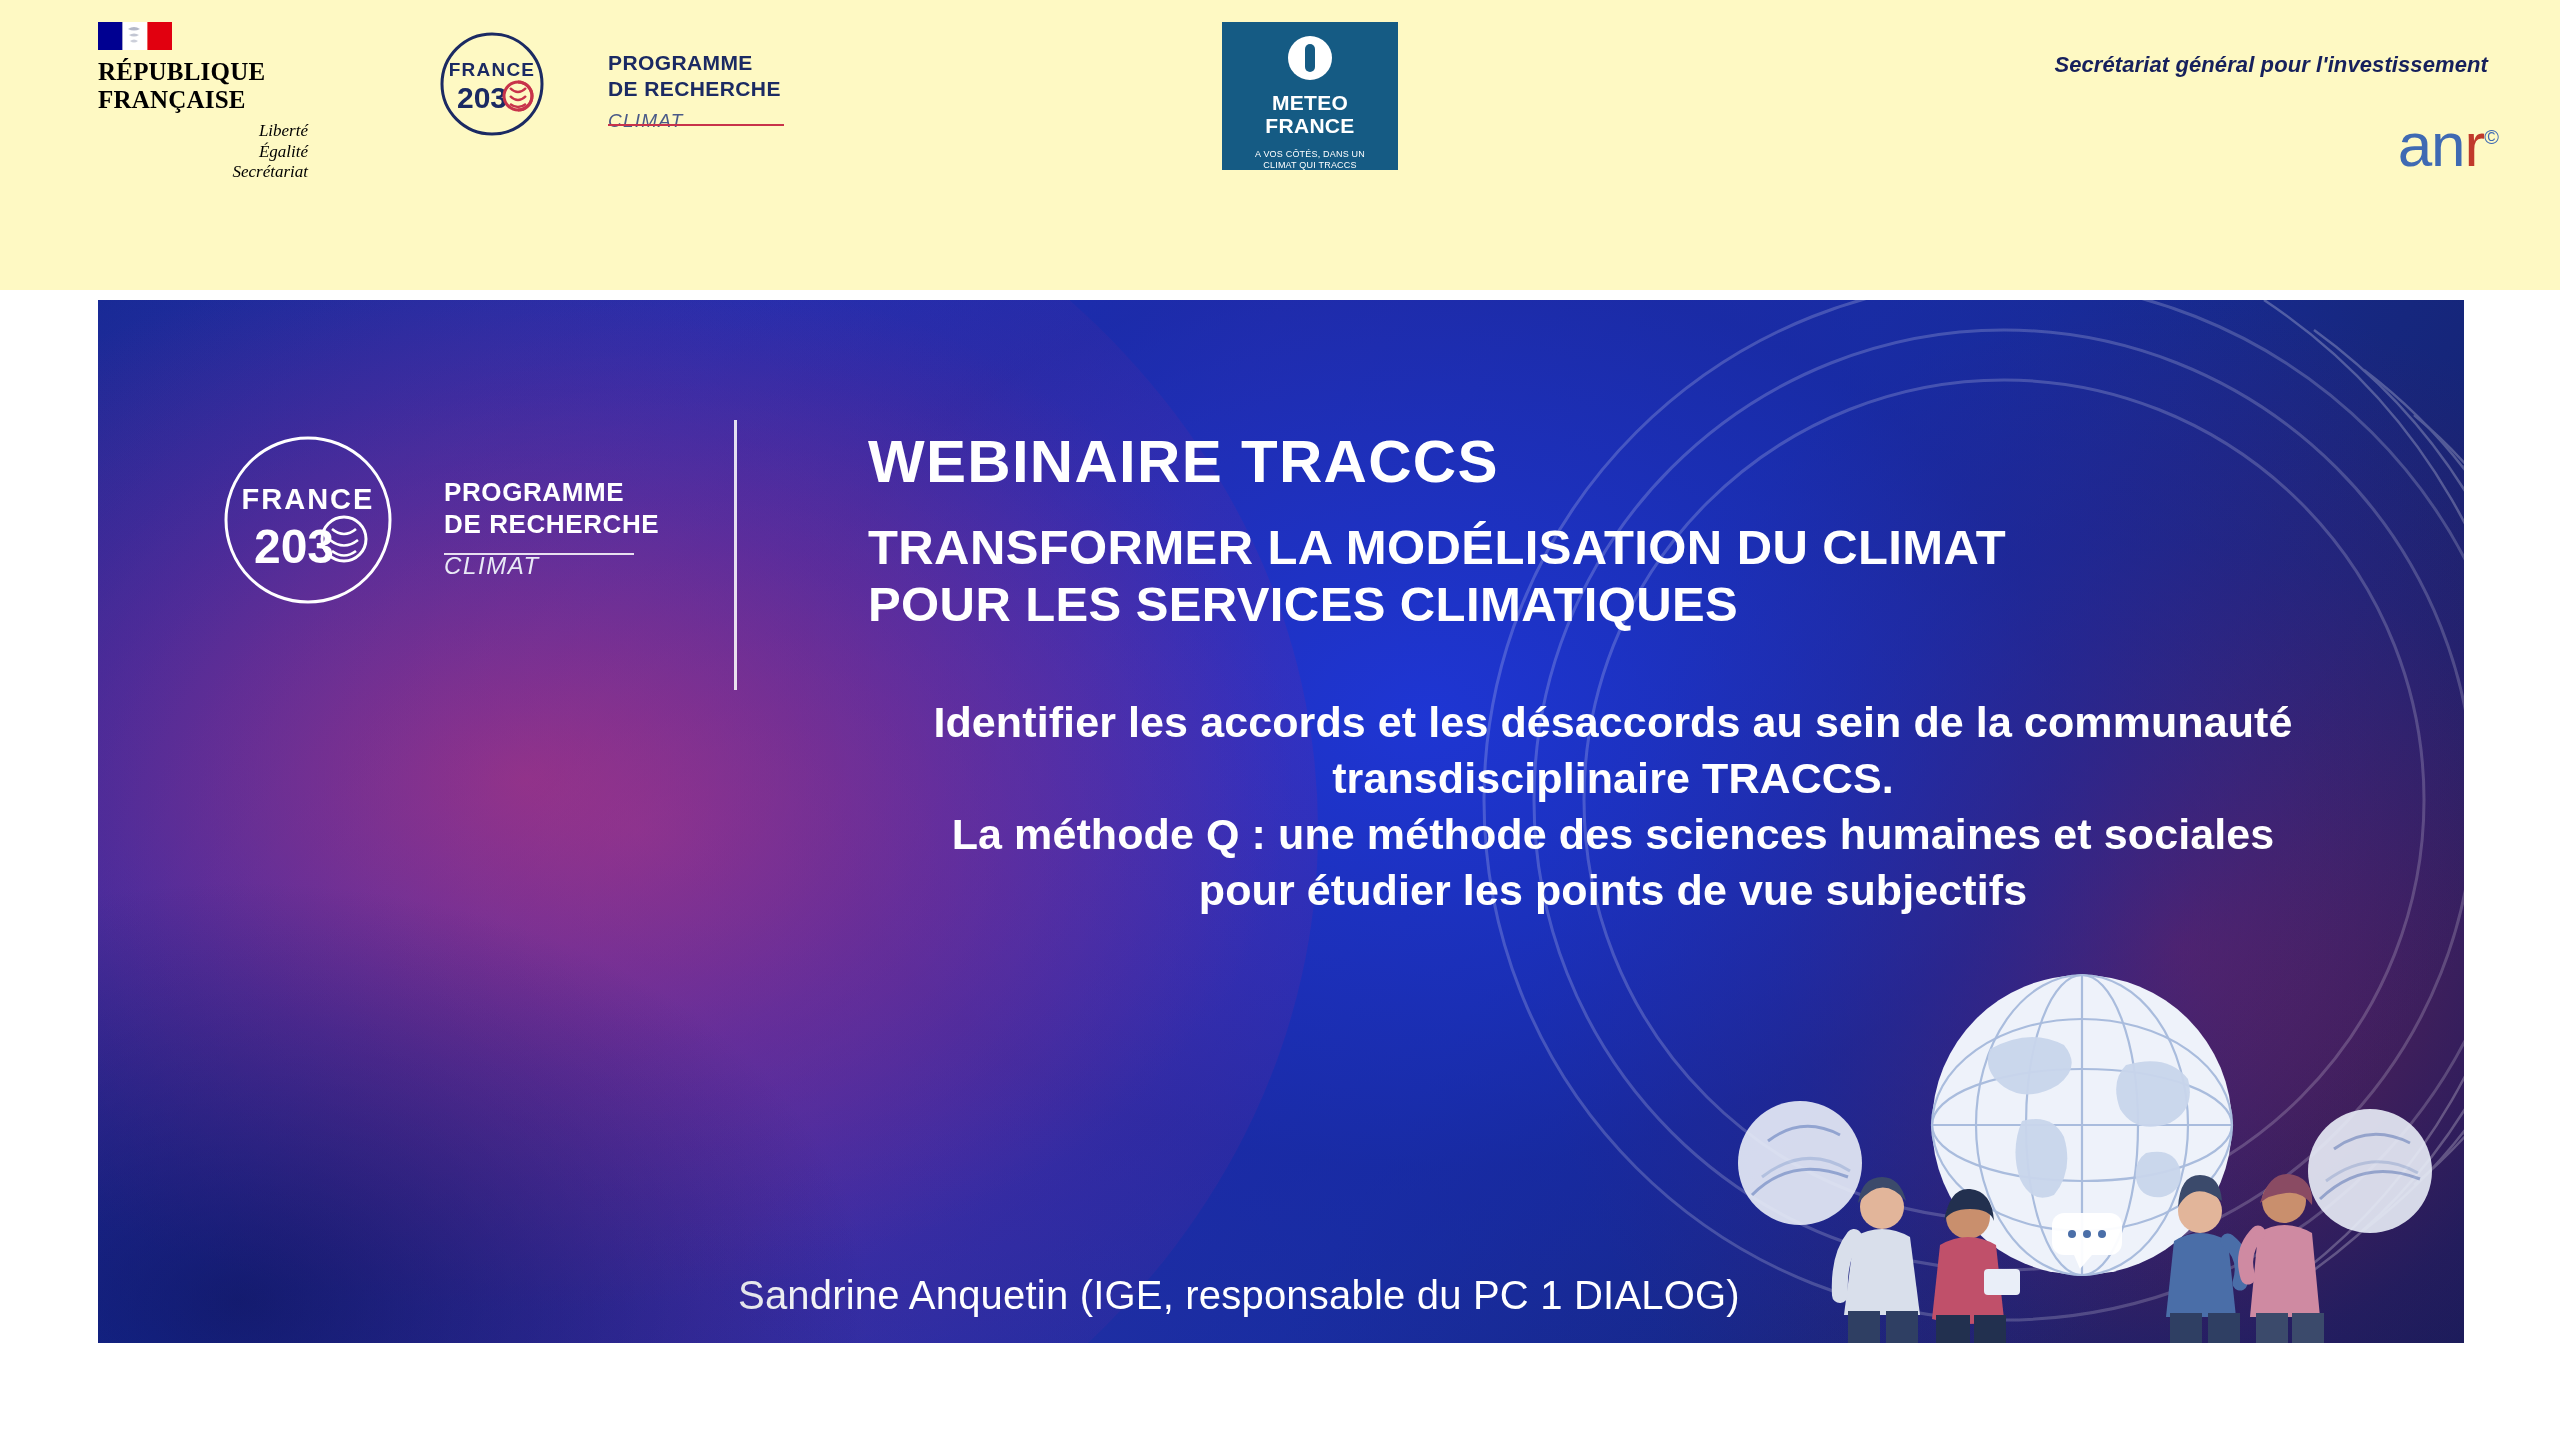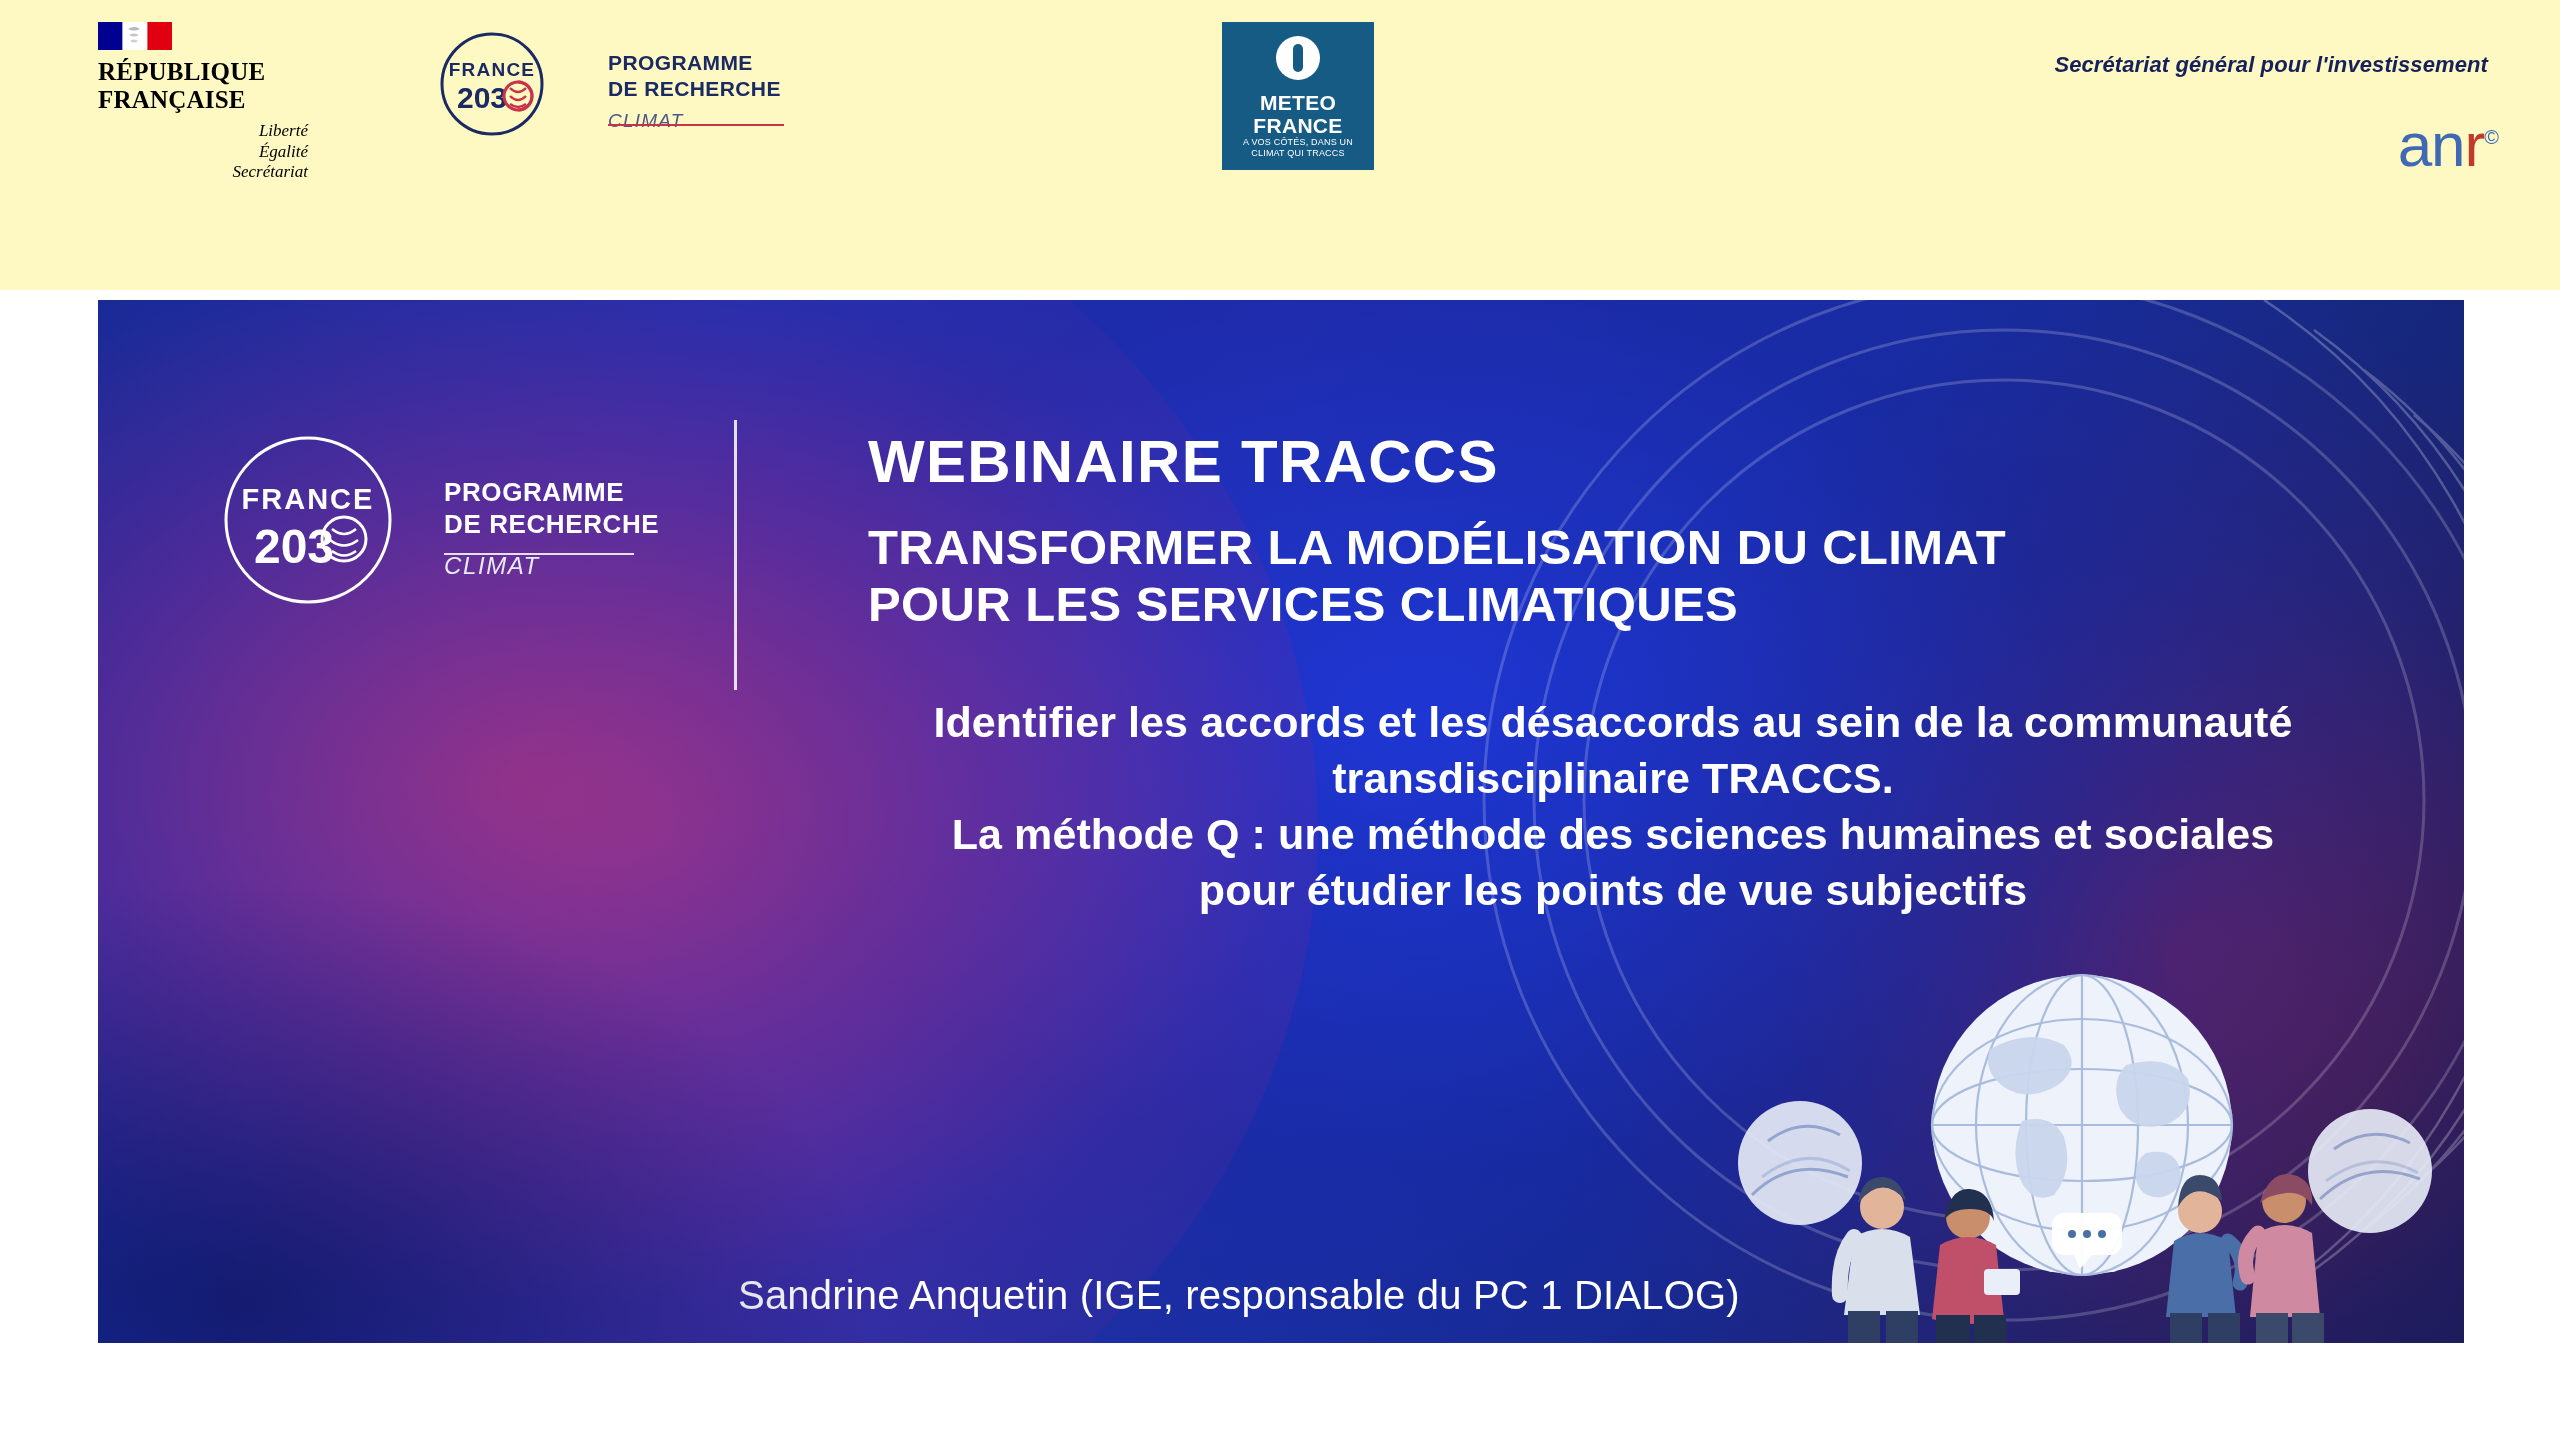--- a/index.html
+++ b/index.html
@@ -119,21 +119,21 @@
     font-weight: bold;
     letter-spacing: -1px;
     font-family: "DejaVu Sans", sans-serif;
   }
 
   
   .meteo {
     position: absolute;
     left: 1222px;
     top: 22px;
-    width: 152px;
+    width: 176px;
     height: 148px;
     background: #155b84;
     color: #ffffff;
     text-align: center;
   }
   .meteo .mf-mark {
     width: 44px;
     height: 44px;
     border-radius: 50%;
     background: #ffffff;
@@ -151,20 +151,21 @@
   .meteo .mf-name {
     font-size: 21px;
     font-weight: bold;
     line-height: 1.1;
     margin-top: 11px;
     letter-spacing: .3px;
   }
   .meteo .mf-tag {
     font-size: 9px;
     line-height: 1.25;
+    margin-top: 12px;
     letter-spacing: .2px;
   }
 
   
   .sgpi {
     position: absolute;
     right: 72px;
     top: 52px;
     font-size: 22px;
     font-weight: bold;

